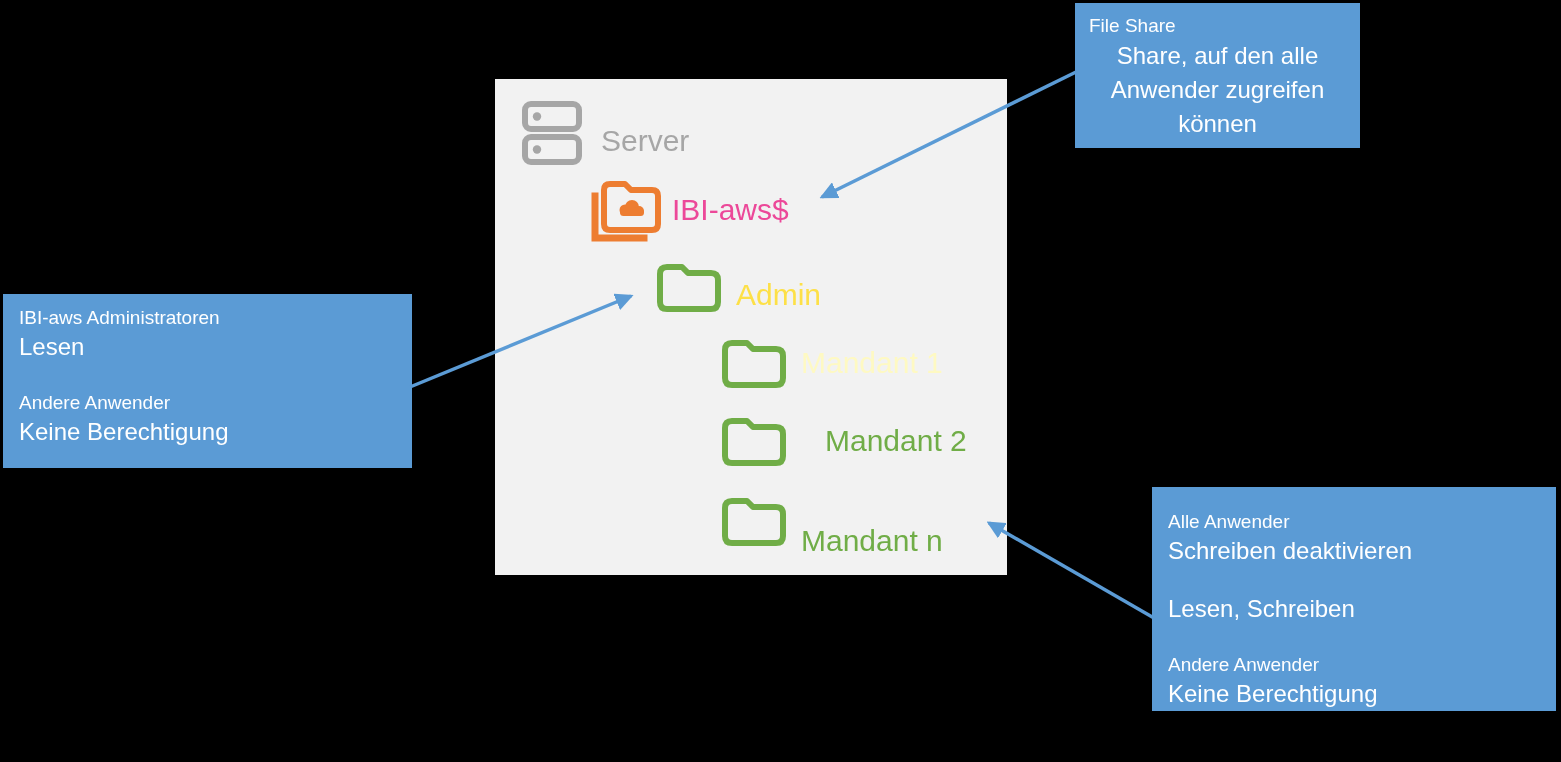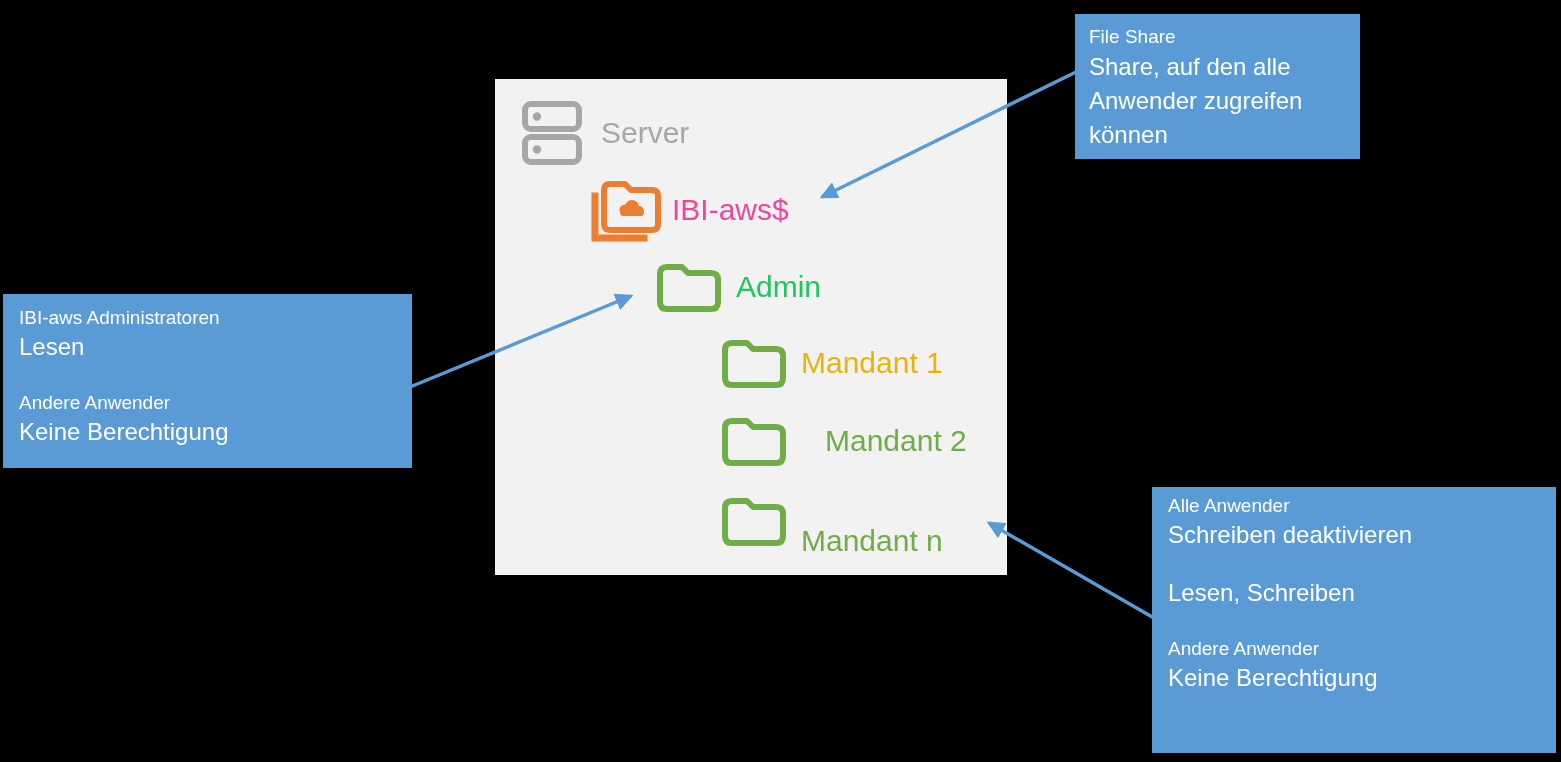--- a/index.html
+++ b/index.html
@@ -17,68 +17,67 @@
     width: 512px; height: 496px;
     background: #F2F2F2;
   }
   .tree-icon { position: absolute; }
   .tree-label {
     position: absolute;
     font-size: 30px;
     line-height: 38px;
     white-space: nowrap;
   }
-  .label-server { left: 601px; top: 114px; color: #A6A6A6; }
+  .label-server { left: 601px; top: 122px; color: #A6A6A6; }
   .label-share  { left: 672px; top: 191px; color: #ec4899; }
-  .label-admin  { left: 736px; top: 268px; color: #22c55e; }
-  .label-m1     { left: 801px; top: 344px; color: #eab308; }
+  .label-admin  { left: 736px; top: 276px; color: #fde047; }
+  .label-m1     { left: 801px; top: 344px; color: #fef9c3; }
   .label-m2     { left: 801px; top: 422px; color: #70AD47; margin-left: 24px; }
   .label-mn     { left: 801px; top: 502px; color: #70AD47; margin-top: 20px; }
 
   .icon-server { left: 522px; top: 101px; width: 60px; height: 64px; }
   .icon-share  { left: 588px; top: 178px; width: 76px; height: 72px; }
   .icon-admin  { left: 656px; top: 262px; width: 66px; height: 52px; }
   .icon-m1     { left: 721px; top: 338px; width: 66px; height: 52px; }
   .icon-m2     { left: 721px; top: 416px; width: 66px; height: 52px; }
   .icon-mn     { left: 721px; top: 496px; width: 66px; height: 52px; }
 
   .callout {
     position: absolute;
     background: #5B9BD5;
     color: #FFFFFF;
     box-sizing: border-box;
   }
   .callout-file-share {
     left: 1075px; top: 3px;
     width: 285px; height: 145px;
     padding: 9px 14px;
-    margin-top: 11px;
   }
   .callout-admin {
     left: 3px; top: 294px;
     width: 409px; height: 174px;
     padding: 10px 16px;
   }
   .callout-mandant {
     left: 1152px; top: 487px;
-    width: 404px; height: 266px;
-    padding: 5px 16px;
+    width: 404px; height: 224px;
+    padding: 21px 16px;
   }
   .callout p { margin: 0; }
   .callout .group {
     font-size: 19px;
     line-height: 27px;
   }
   .callout .perm {
     font-size: 24px;
     line-height: 31px;
   }
   .callout .pair { margin-bottom: 27px; }
   .callout .pair:last-child { margin-bottom: 0; }
-  .callout-file-share .perm { line-height: 34px; }
+  .callout-file-share .perm { line-height: 34px; text-align: center; }
 
   .arrow-layer {
     position: absolute;
     left: 0; top: 0;
     width: 1561px; height: 762px;
     pointer-events: none;
   }
 </style>
 </head>
 <body>

